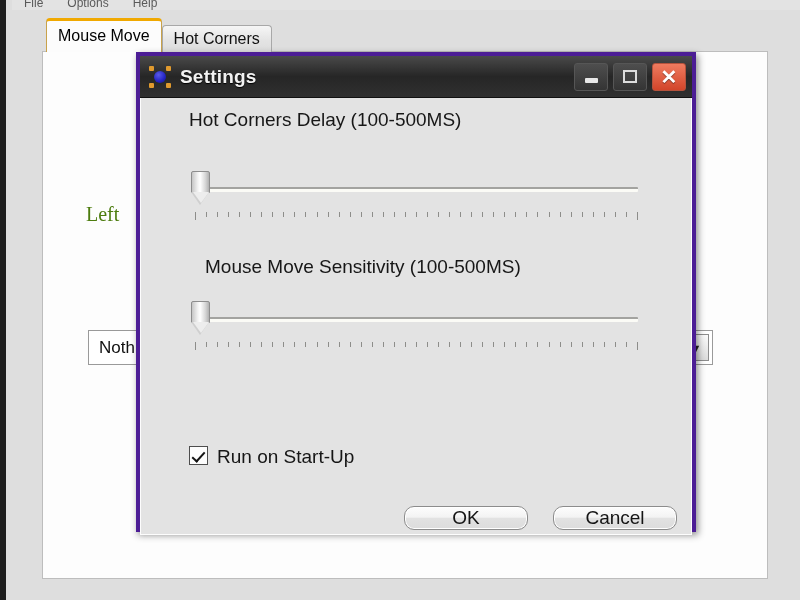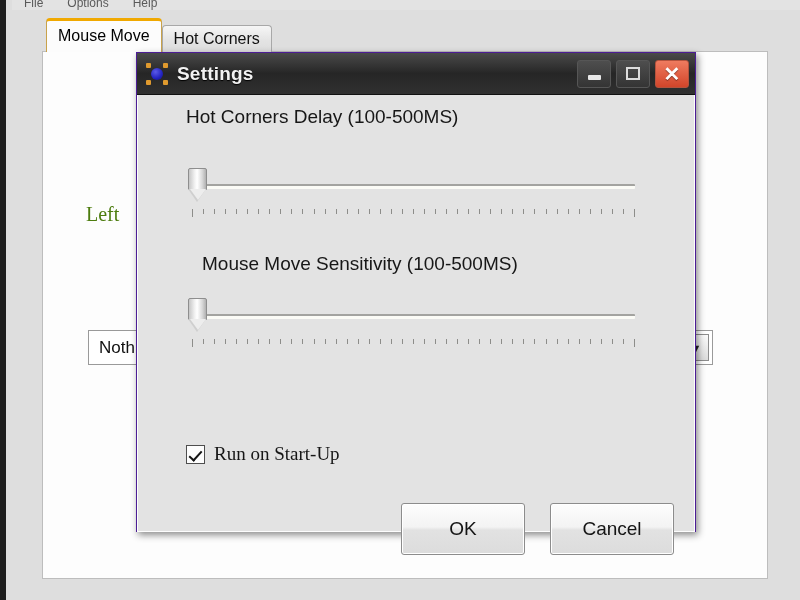--- a/index.html
+++ b/index.html
@@ -152,21 +152,21 @@
 
   
   #settings-dialog {
     position: absolute;
     left: 136px;
     top: 52px;
     width: 560px;
     height: 480px;
     z-index: 20;
     box-shadow: 2px 3px 7px rgba(0,0,0,0.45);
-    border: 1px solid #4c1d95;
+    border: 4px solid #4c1d95;
     box-sizing: border-box;
     background: #0369a1;
   }
 
   #dialog-titlebar {
     height: 42px;
     background: linear-gradient(to bottom, #4a4a4a 0%, #3a3a3a 22%, #262626 50%, #303030 100%);
     display: flex;
     align-items: center;
     padding: 0 6px 0 9px;
@@ -319,22 +319,20 @@
   .slider .ticks i.major {
     height: 8px;
   }
 
   
   #checkbox-row {
     position: absolute;
     left: 48px;
     top: 348px;
     display: flex;
-    align-items: center;
-    font-family: Liberation Serif, serif;
   }
   #checkbox-box {
     width: 19px; height: 19px;
     border: 1px solid #4e4e4e;
     background: #fdfdfd;
     box-sizing: border-box;
     position: relative;
     flex: 0 0 auto;
   }
   #checkbox-box:after {
@@ -350,23 +348,23 @@
     margin-left: 9px;
     font-size: 19px;
     color: #161616;
     white-space: nowrap;
   }
 
   
   .dlg-btn {
     position: absolute;
     width: 124px;
-    height: 52px;
+    height: 24px;
     border: 1px solid #8c8c8c;
-    border-radius: 3px;
+    border-radius: 10px;
     background: linear-gradient(to bottom, #fdfdfd 0%, #f3f3f3 46%, #e2e2e2 52%, #dcdcdc 100%);
     display: flex;
     align-items: center;
     justify-content: center;
     font-size: 19px;
     color: #141414;
     box-sizing: border-box;
     box-shadow: inset 0 0 0 1px #ffffff;
   }
   #btn-ok   { left: 263px; top: 408px; }

